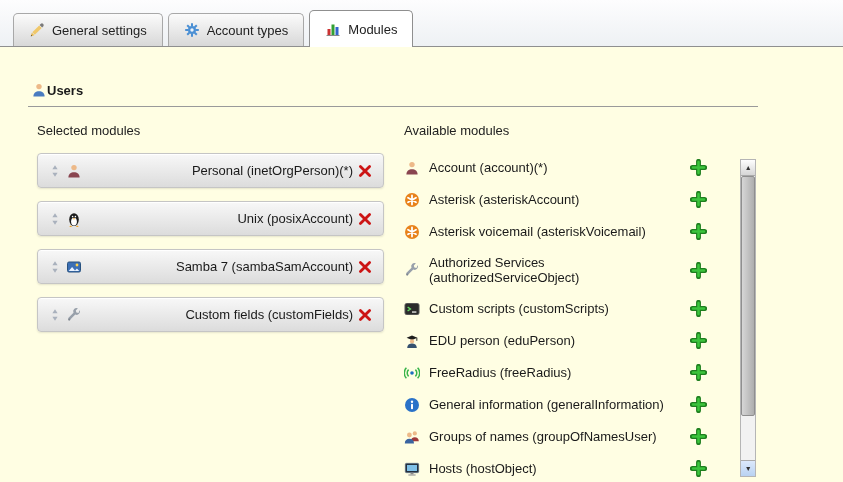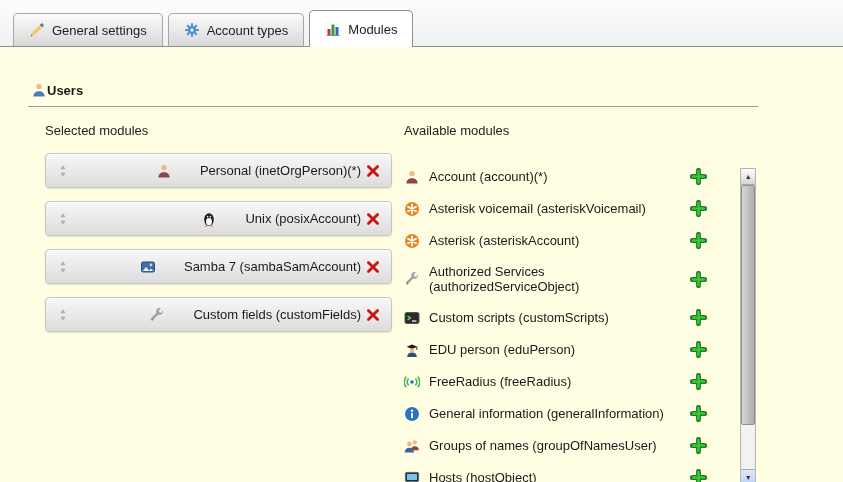--- a/index.html
+++ b/index.html
@@ -15,32 +15,32 @@
        border-radius:5px 5px 0 0;color:#222;cursor:pointer;white-space:nowrap;}
   .tab.active{background:#fff;margin-bottom:-1px;padding-top:10px;padding-bottom:10px;border-color:#8f8f8f;text-align:center;}
 
   
   .section-head{position:absolute;left:31px;top:82px;display:flex;align-items:center;gap:0;font-weight:bold;}
   .rule{position:absolute;left:28px;top:106px;width:730px;height:0;border-top:1px solid #9a9a9a;}
 
   .col-title{color:#222;}
 
   
-  .col-left{position:absolute;left:45px;top:123px;width:347px;}
+  .col-left{position:absolute;left:37px;top:123px;width:347px;}
   .col-left .col-title{margin-bottom:15px;}
   .sel-row{display:flex;align-items:center;height:35px;margin-bottom:13px;box-sizing:border-box;
            background:linear-gradient(#f8f8f8,#dcdcdc);border:1px solid #c5c5c5;border-radius:4px;
            padding:0 10px;box-shadow:inset 0 1px 0 #fff,0 1px 2px rgba(0,0,0,.10);cursor:move;}
   .handle{width:18px;display:flex;align-items:center;}
-  .mid{flex:1;display:flex;align-items:center;justify-content:flex-end;gap:28px;}
+  .mid{flex:1;display:flex;align-items:center;justify-content:space-between;gap:28px;}
   .xbtn{width:20px;display:flex;justify-content:flex-end;cursor:pointer;}
 
   
   .col-right{position:absolute;left:404px;top:123px;width:352px;}
-  .col-right .col-title{margin-bottom:22px;}
+  .col-right .col-title{margin-bottom:13px;}
   .avail{display:flex;align-items:center;gap:33px;}
   .avail-list{width:332px;}
   .av-row{display:flex;align-items:center;padding:8px 0 7px 0;}
   .av-label{flex:1;padding:0 8px 0 9px;line-height:15px;}
   .plusbtn{width:18px;display:flex;justify-content:center;cursor:pointer;}
 
   
   .sbar{width:17px;height:318px;box-sizing:border-box;background:#f2f2f2;border:1px solid #b5b5b5;
         display:flex;flex-direction:column;}
   .sbtn{height:15px;background:linear-gradient(#fefefe,#d6d6d6);border-bottom:1px solid #aaa;
@@ -281,33 +281,33 @@
               <svg class="ic ic17">
                 <use href="#i-plus"></use>
               </svg>
             </span>
         </div>
 
         <div class="av-row">
           <svg class="ic">
               <use href="#i-asterisk"></use>
             </svg>
+          <span class="av-label">Asterisk (asteriskAccount)</span>
+          <span class="plusbtn">
+              <svg class="ic ic17">
+                <use href="#i-plus"></use>
+              </svg>
+            </span>
+        </div>
+
+        <div class="av-row">
+          <svg class="ic">
+              <use href="#i-asterisk"></use>
+            </svg>
           <span class="av-label">Asterisk voicemail (asteriskVoicemail)</span>
-          <span class="plusbtn">
-              <svg class="ic ic17">
-                <use href="#i-plus"></use>
-              </svg>
-            </span>
-        </div>
-
-        <div class="av-row">
-          <svg class="ic">
-              <use href="#i-asterisk"></use>
-            </svg>
-          <span class="av-label">Asterisk (asteriskAccount)</span>
           <span class="plusbtn">
               <svg class="ic ic17">
                 <use href="#i-plus"></use>
               </svg>
             </span>
         </div>
 
         <div class="av-row">
           <svg class="ic">
               <use href="#i-tools"></use>

